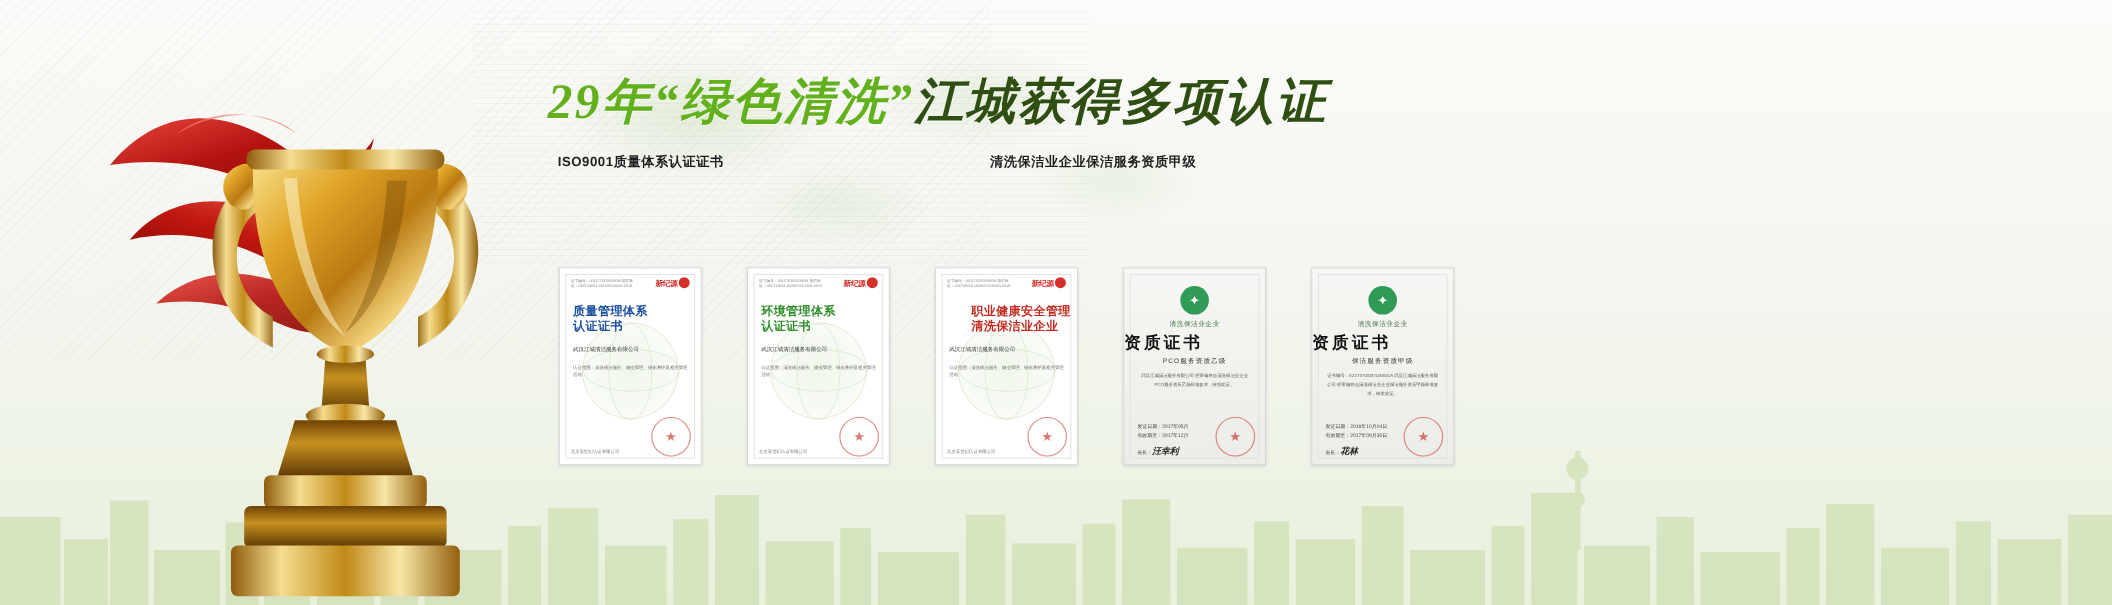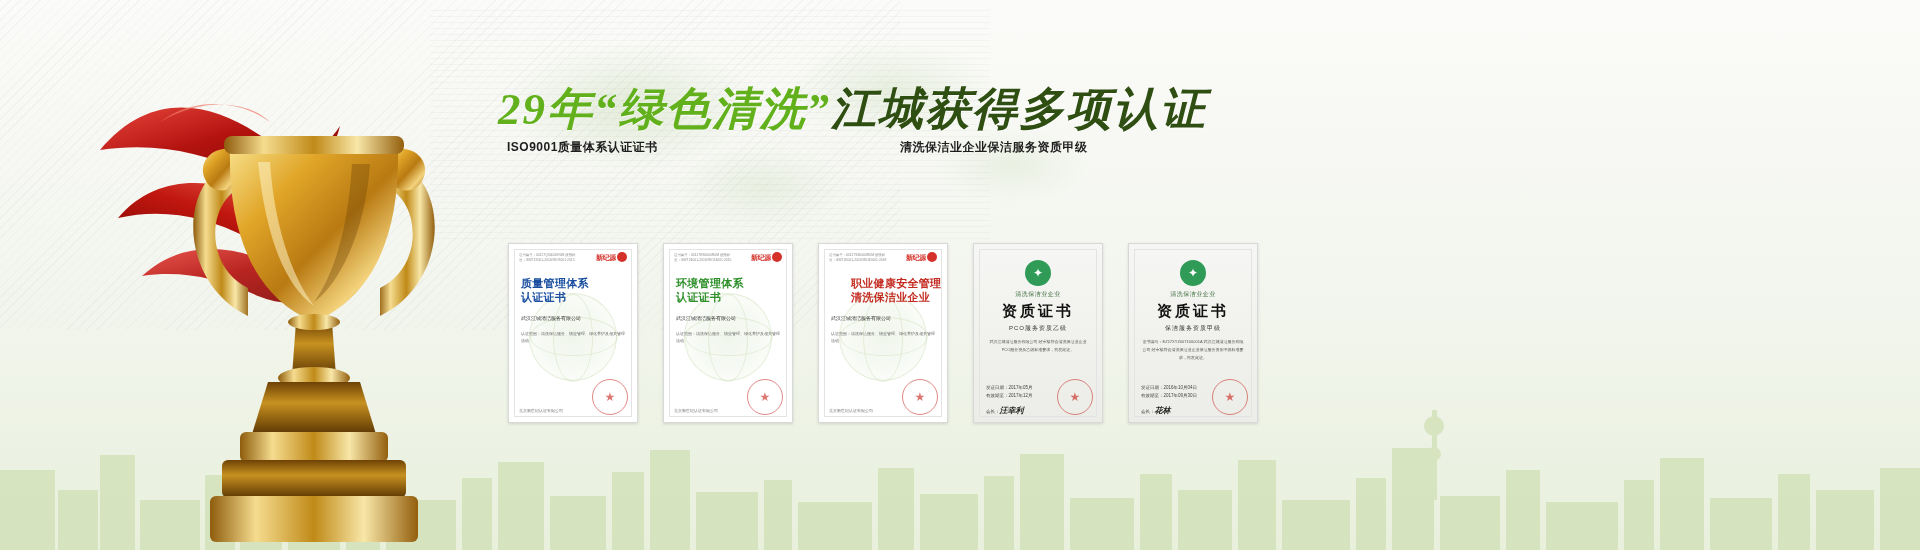--- a/index.html
+++ b/index.html
@@ -67,21 +67,20 @@
     left: 498px;
     top: 62px;
     font-family: "Liberation Serif", serif;
     font-weight: bold;
     font-style: italic;
     font-size: 45px;
     letter-spacing: 2px;
     white-space: nowrap;
     color: #59a21a;
     text-shadow: 0 1px 0 rgba(255,255,255,0.8);
-    margin-top: 17px;
   }
   .headline .hl-green {
     color: #62b11c;
   }
   .headline .hl-dark {
     color: #2e4e12;
   }
 
   
   .cert-col {
@@ -96,21 +95,21 @@
   .cert-col.left { left: 507px; top: 130px; }
   .cert-col.right { left: 900px; top: 130px; }
   .cert-line { margin-bottom: 4px; }
 
   
   .certs {
     position: absolute;
     left: 508px;
     top: 243px;
     display: flex;
-    gap: 25px;
+    gap: 41px;
   }
   .cert {
     width: 128px;
     height: 178px;
     background: #ffffff;
     border: 1px solid #d8d8d8;
     box-shadow: 0 1px 3px rgba(0,0,0,0.12);
     position: relative;
     overflow: hidden;
   }
@@ -257,21 +256,20 @@
     top: 46px;
     text-align: center;
     font-size: 6px;
     color: #3b6e3b;
     letter-spacing: .5px;
   }
   .cert.qual .qtitle {
     position: absolute;
     left: 0; right: 0;
     top: 58px;
-    text-align: center;
     font-size: 15px;
     font-weight: bold;
     color: #111;
     letter-spacing: 3px;
   }
   .cert.qual .qsub {
     position: absolute;
     left: 0; right: 0;
     top: 80px;
     text-align: center;

